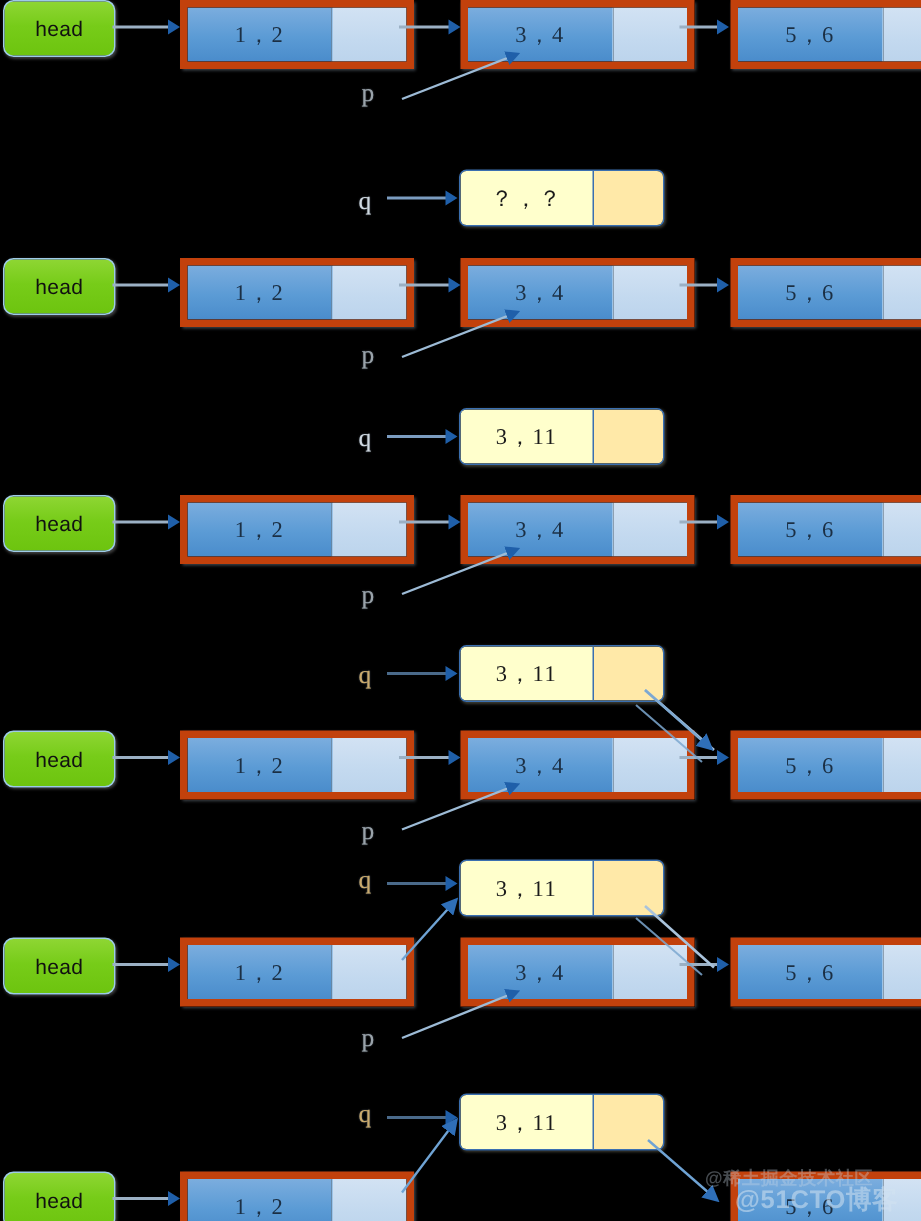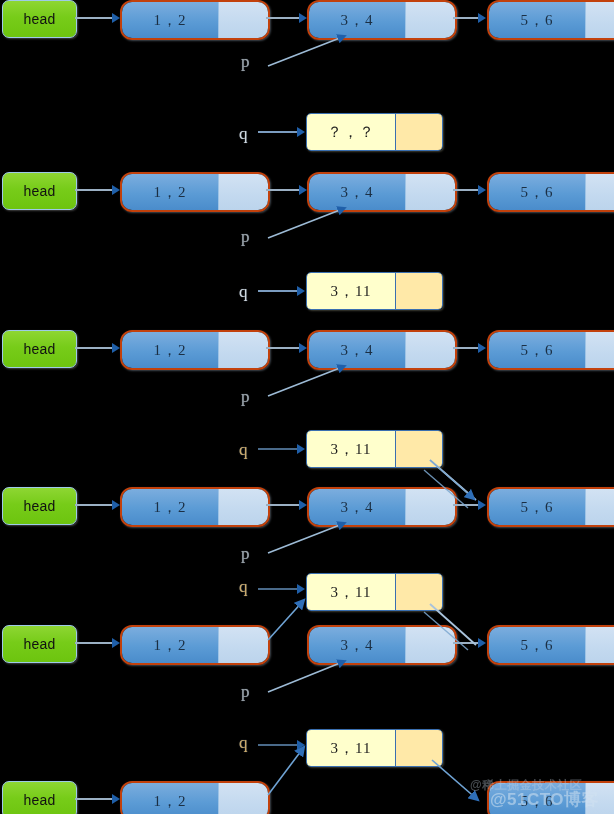--- a/index.html
+++ b/index.html
@@ -16,22 +16,22 @@
     border:1px solid #9ecbe8;border-radius:7px;
     box-shadow:1px 1px 2px rgba(255,255,255,.25);
     display:flex;align-items:center;justify-content:center;
     font-family:"Liberation Sans",sans-serif;
     font-size:14px;color:#111;letter-spacing:.2px;
   }
 
   
   .node{
     position:absolute;height:36px;display:flex;
-    border-radius:12px;overflow:hidden;
-    border:2px solid #c2410c;
+    border-radius:0;overflow:hidden;
+    border:5px solid #c2410c;
     box-shadow:1px 1px 2px rgba(180,200,220,.35);
   }
   .node .data{
     background:linear-gradient(180deg,#7badde 0%,#5b9bd5 55%,#4a8ccb 100%);
     display:flex;align-items:center;justify-content:center;
     color:#1b2f44;font-size:15px;letter-spacing:1px;
     border-right:1px solid #9dc3e6;
   }
   .node .ptr{
     background:linear-gradient(180deg,#d2e2f3 0%,#c3d9ef 60%,#bcd4ec 100%);

